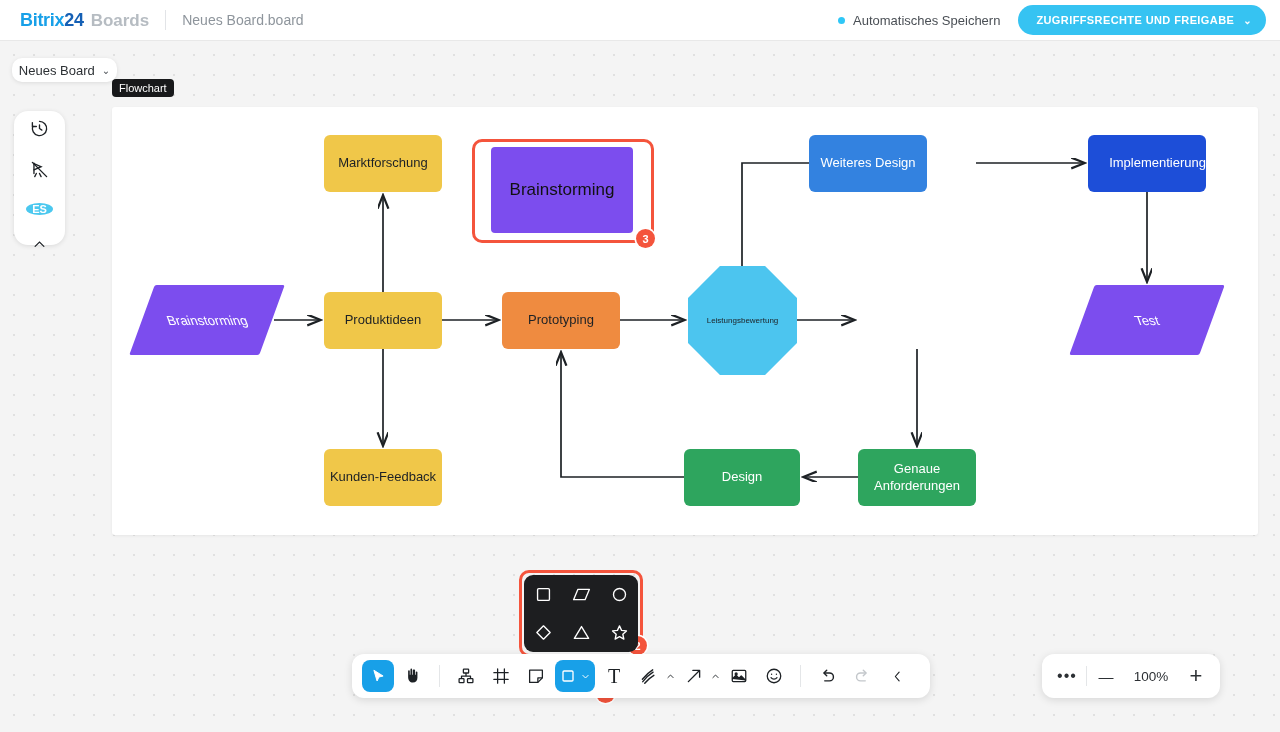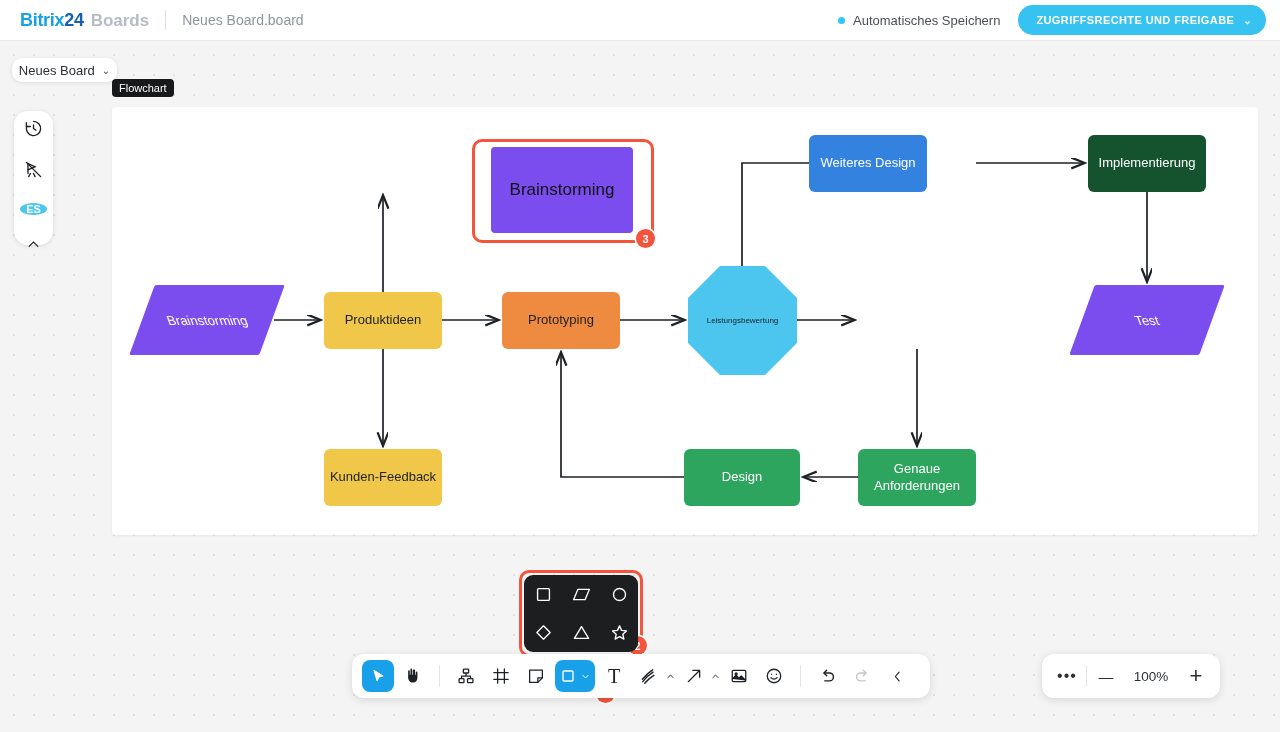--- a/index.html
+++ b/index.html
@@ -55,21 +55,21 @@
   
   .fc-tooltip {
     position: absolute; left: 112px; top: 79px; height: 18px;
     background: #18191b; color: #fff; border-radius: 4px;
     font-size: 11px; padding: 0 7px; display: flex; align-items: center;
     z-index: 11;
   }
 
   
   .left-tools {
-    position: absolute; left: 14px; top: 111px; width: 39px; height: 134px;
+    position: absolute; left: 14px; top: 111px; width: 51px; height: 134px;
     background: #fff; border-radius: 14px; box-shadow: 0 1px 5px rgba(0,0,0,.11);
     display: flex; flex-direction: column; align-items: center;
     padding-top: 8px; gap: 22px; z-index: 10;
   }
   .lt-btn {
     width: 30px; height: 28px; display: flex; align-items: center; justify-content: center;
     cursor: pointer; border-radius: 6px;
   }
   .avatar {
     width: 27px; height: 27px; border-radius: 50%; background: #4bc8ef; color: #fff;
@@ -256,20 +256,23 @@
 
       <path d="M684,477 L561,477 L561,353"></path>
     </g>
   </svg>
 
   <div class="para" style="left:142px;top:285px;width:130px;height:70px;">
     <div style="position:absolute;inset:0;background:#7c4dee;transform:skewX(-20deg);border-radius:2px"></div>
     <span class="inner" style="position:relative;font-size:13px;color:#fff">Brainstorming</span>
   </div>
 
+  <div class="node rect" style="left:324px;top:135px;width:118px;height:57px;background:#f0c749;color:#1d2125;">
+    <span>Marktforschung</span>
+  </div>
 
   <div class="node rect" style="left:324px;top:292px;width:118px;height:57px;background:#f0c749;color:#1d2125;">
     <span>Produktideen</span>
   </div>
 
   <div class="node rect" style="left:324px;top:449px;width:118px;height:57px;background:#f0c749;color:#1d2125;">
     <span>Kunden-Feedback</span>
   </div>
 
   <div class="node rect" style="left:491px;top:147px;width:142px;height:86px;background:#7c4dee;color:#111;font-size:17px;border-radius:4px;">
@@ -295,21 +298,21 @@
 
   <div class="node rect" style="left:809px;top:135px;width:118px;height:57px;background:#3382e0;color:#fff;">
     <span>Weiteres Design</span>
   </div>
 
 
   <div class="node rect" style="left:858px;top:449px;width:118px;height:57px;background:#2ea55e;color:#fff;padding:0 8px;">
     <span>Genaue Anforderungen</span>
   </div>
 
-  <div class="node rect" style="left:1088px;top:135px;width:118px;height:57px;background:#14532d;color:#fff;">
+  <div class="node rect" style="left:1088px;top:135px;width:118px;height:57px;background:#1d4ed8;color:#fff;justify-content:flex-end;">
     <span>Implementierung</span>
   </div>
 
   <div class="para" style="left:1082px;top:285px;width:130px;height:70px;">
     <div style="position:absolute;inset:0;background:#7c4dee;transform:skewX(-20deg);border-radius:2px"></div>
     <span class="inner" style="position:relative;font-size:13px;color:#fff">Test</span>
   </div>
 
   <div class="shape-popup">
     <div class="sh-cell">

